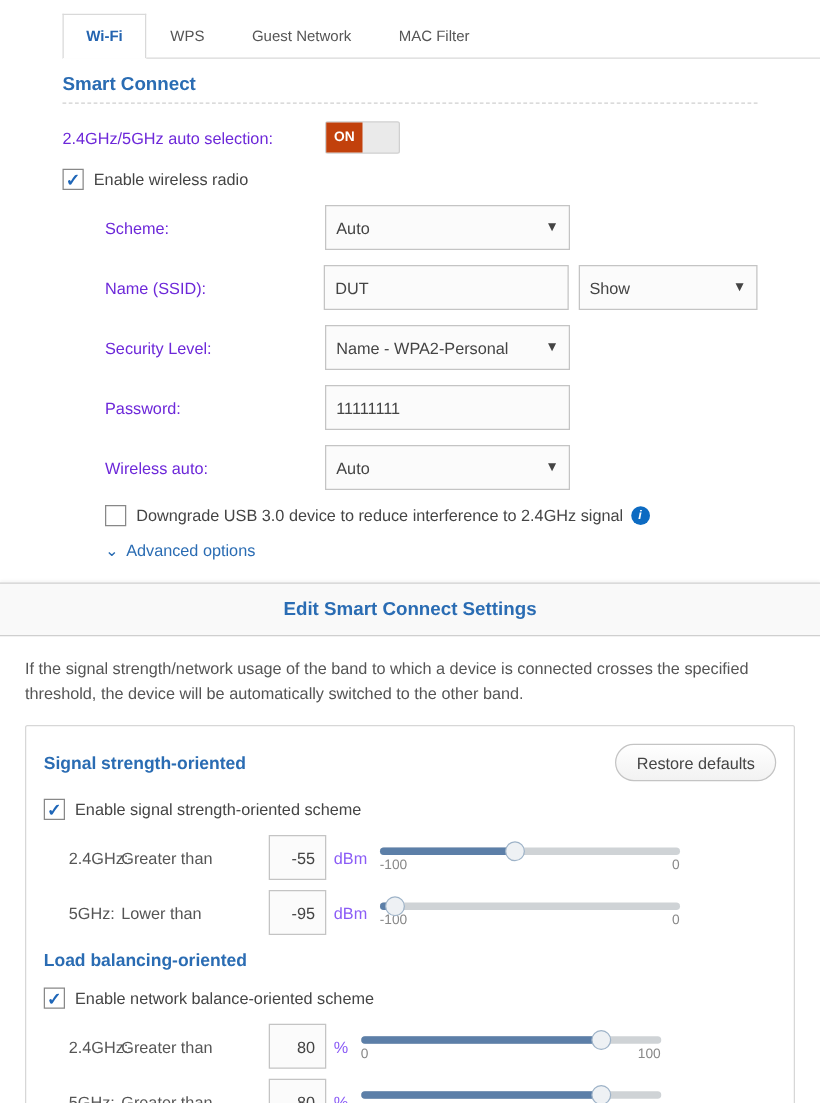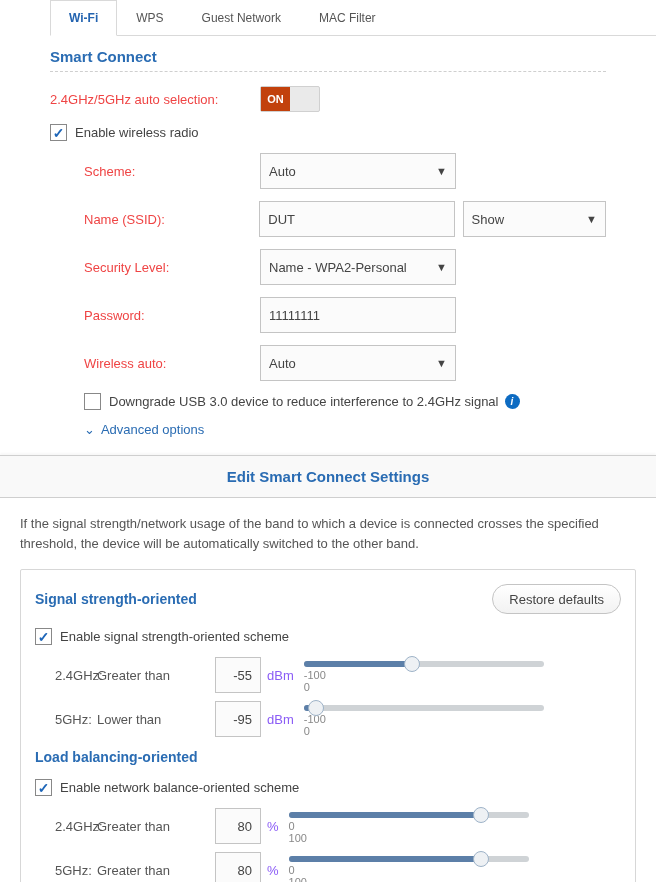--- a/index.html
+++ b/index.html
@@ -1,24 +1,24 @@
 <!DOCTYPE html>
 <html><head>
 <meta charset="utf-8">
 <style>
   * { box-sizing: border-box; font-family: Arial, Helvetica, sans-serif; }
   body { margin: 0; padding: 0; background: #fff; color: #444; font-size: 13px; }
   .wrap { width: 656px; background: #fff; }
-  .tabs { display: flex; border-bottom: 1px solid #d9d9d9; margin: 0 0 0 50px; }
+  .tabs { display: flex; border-bottom: 1px solid #d9d9d9; margin: 11px 0 0 50px; }
   .tab { padding: 10px 18px; font-size: 12px; color: #555; cursor: pointer; border: 1px solid transparent; border-bottom: none; }
   .tab.active { color: #2464b0; font-weight: bold; border: 1px solid #d9d9d9; border-bottom: 1px solid #fff; margin-bottom: -1px; background: #fff; }
   .section { padding: 12px 50px 0 50px; }
   .section-title { color: #2a6cb3; font-size: 15px; font-weight: bold; padding-bottom: 6px; border-bottom: 1px dashed #cfcfcf; margin-bottom: 14px; }
   .row { display: flex; align-items: center; margin-bottom: 12px; }
-  .row-label { width: 210px; color: #ef4444; }
+  .row-label { width: 210px; color: #6d28d9; }
   .row-label.indent1 { padding-left: 34px; }
   .toggle { width: 60px; height: 26px; border-radius: 2px; display: flex; align-items: center; justify-content: flex-start; font-size: 11px; color: #fff; font-weight: bold; cursor: pointer; border: 1px solid #d0d0d0; background: #eaeaea; }
   .toggle-on { width: 50%; height: 100%; background: #c2410c; display: flex; align-items: center; justify-content: center; }
   .checkbox { width: 17px; height: 17px; border: 1px solid #888; display: inline-flex; align-items: center; justify-content: center; margin-right: 8px; cursor: pointer; flex-shrink: 0; }
   .checkbox.checked::after { content: "✓"; color: #1e66b8; font-weight: bold; font-size: 14px; line-height: 1; }
   .select, .tinput { height: 36px; border: 1px solid #c4c4c4; background: #fbfbfb; padding: 0 8px; font-size: 13px; color: #444; }
   .select { width: 196px; display: flex; align-items: center; justify-content: space-between; cursor: pointer; }
   .select .caret { margin-left: 8px; color: #444; font-size: 11px; }
   .select.small { width: 144px; margin-left: 8px; }
   .tinput { width: 196px; }
@@ -34,21 +34,21 @@
   .btn { height: 30px; border: 1px solid #c4c4c4; background: linear-gradient(#fff,#f2f2f2); border-radius: 15px; padding: 0 16px; font-size: 13px; color: #444; display: inline-flex; align-items: center; cursor: pointer; }
   .prow { display: flex; align-items: center; margin-bottom: 8px; }
   .plab1 { width: 62px; padding-left: 20px; color: #555; }
   .plab2 { width: 118px; color: #555; }
   .unit { margin: 0 10px 0 6px; color: #8b5cf6; }
   
   .slider-wrap { display: flex; flex-direction: column; width: 240px; }
   .slider { position: relative; height: 6px; background: #cfd3d6; border-radius: 3px; margin-top: 4px; }
   .slider-fill { position: absolute; left: 0; top: 0; height: 100%; background: #5c7fa8; border-radius: 3px; }
   .slider-thumb { position: absolute; top: 50%; width: 16px; height: 16px; border-radius: 50%; background: #eef1f4; border: 1px solid #9eb3c8; transform: translate(-50%,-50%); cursor: pointer; }
-  .range { display: flex; justify-content: space-between; font-size: 11px; color: #888; margin-top: 2px; flex-direction: column; }
+  .range { display: flex; justify-content: space-between; font-size: 11px; color: #888; margin-top: 2px; }
   .subhead { color: #2a6cb3; font-size: 14px; font-weight: bold; margin: 12px 0 14px 0; }
   .footer { display: flex; justify-content: flex-end; gap: 10px; padding: 16px 30px; border-top: 1px dashed #cfcfcf; margin-top: 10px; }
 </style>
 </head>
 <body>
 
 <div class="wrap">
   <div class="tabs">
     <div class="tab active">Wi-Fi</div>
     <div class="tab">WPS</div>

